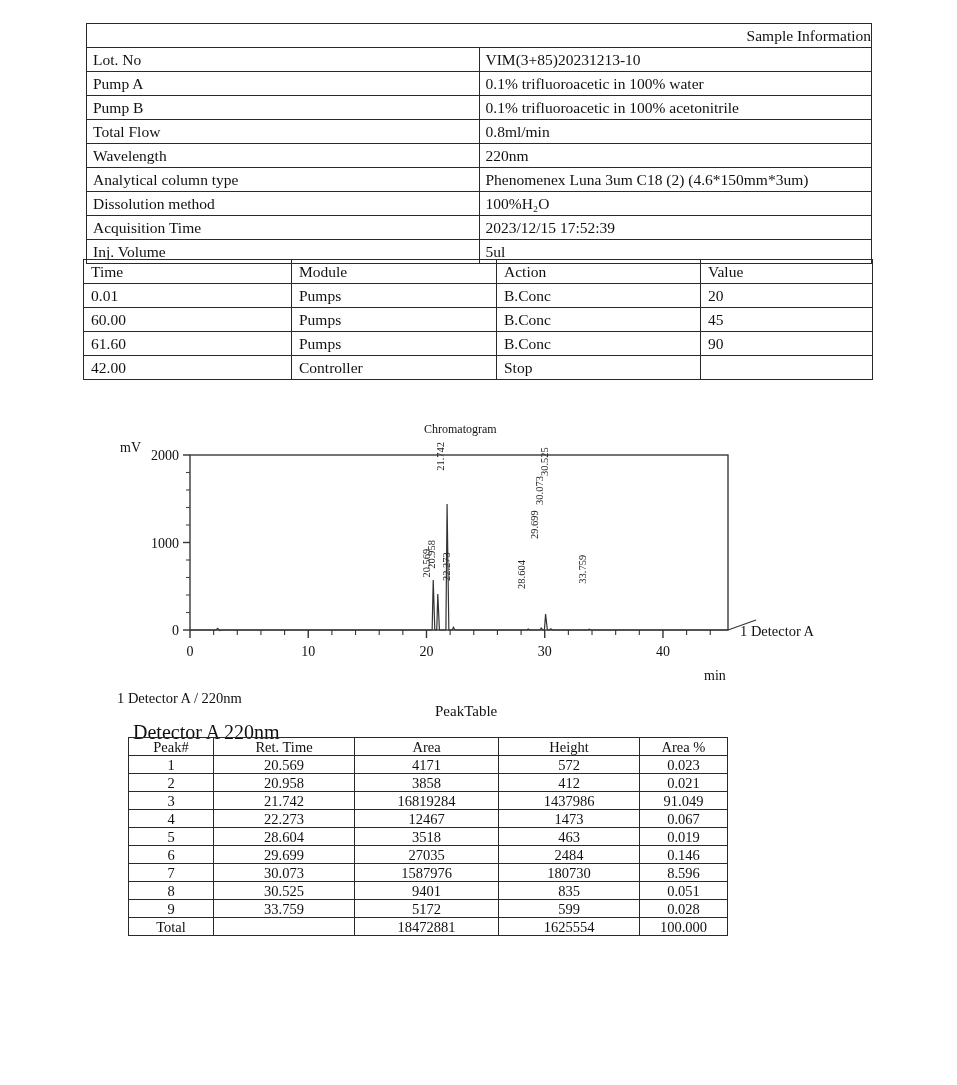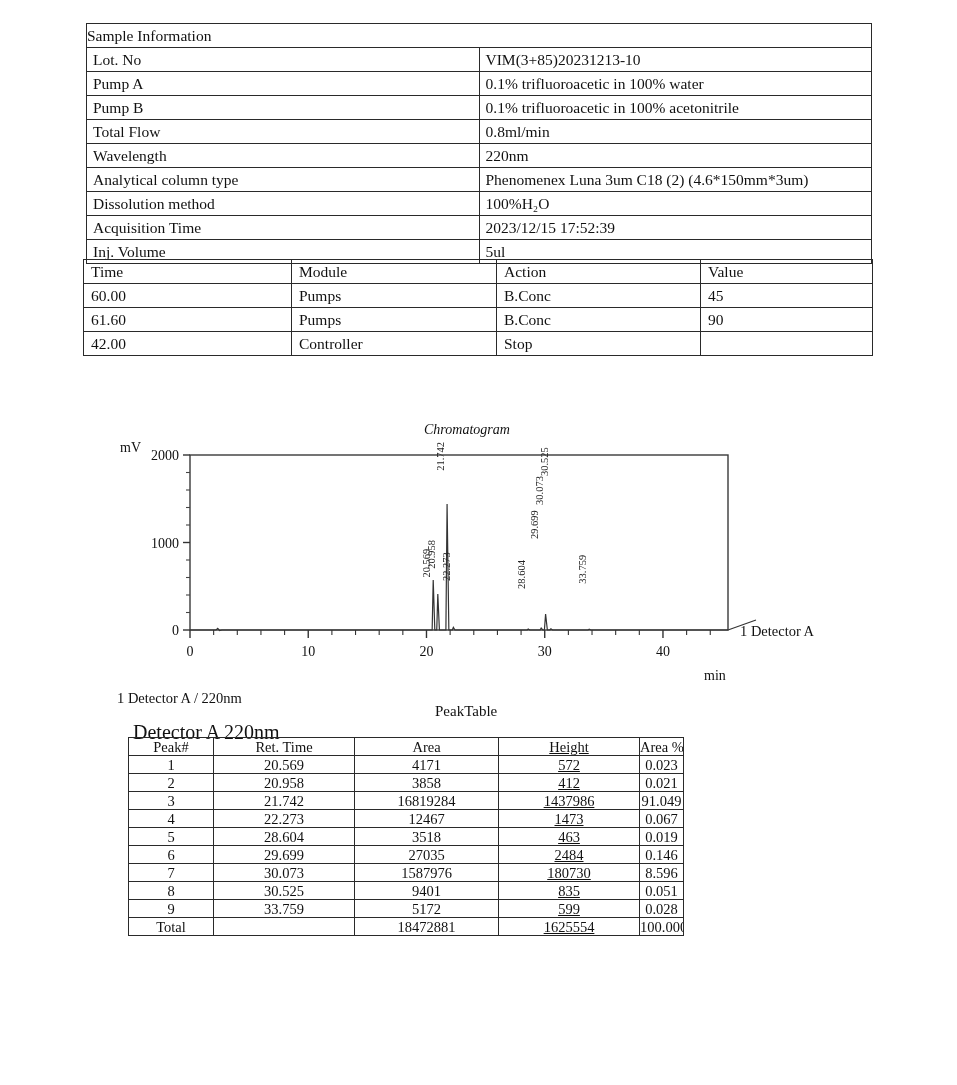--- a/index.html
+++ b/index.html
@@ -36,21 +36,21 @@
     top: 23px;
     width: 786px;
     font-size: 15.5px;
   }
   #sample-info-table td {
     height: 22px;
     padding: 0 0 1px 6px;
     line-height: 21px;
   }
   #sample-info-table .si-title {
-    text-align: left;
+    text-align: right;
     padding-left: 0;
     margin-top: 8px;
   }
   #sample-info-table .si-label { width: 222px; }
 
   
   #timetable {
     position: absolute;
     left: 83px;
     top: 259px;
@@ -72,22 +72,21 @@
     position: absolute;
     left: 112px;
     top: 420px;
     width: 730px;
     height: 285px;
   }
   #chrom-title {
     position: absolute;
     left: 312px;
     top: 2px;
-    font-size: 14px;
-    font-style: italic;
+    font-size: 12px;
   }
   #y-axis-unit {
     position: absolute;
     left: 8px;
     top: 20px;
     font-size: 14px;
   }
   #x-axis-unit {
     position: absolute;
     left: 592px;
@@ -134,33 +133,33 @@
   #peaktable-detector {
     position: absolute;
     left: 133px;
     top: 721px;
     font-size: 20px;
   }
   #peak-table {
     position: absolute;
     left: 128px;
     top: 737px;
-    width: 556px;
+    width: 600px;
     font-size: 14.5px;
   }
   #peak-table td {
     height: 17px;
     line-height: 16px;
     text-align: center;
     padding: 0;
   }
   #peak-table .c-peak   { width: 84px; }
   #peak-table .c-ret    { width: 140px; }
   #peak-table .c-area   { width: 143px; }
-  #peak-table .c-height { width: 140px; text-decoration: underline; }
+  #peak-table .c-height { width: 140px; }
 </style>
 </head>
 <body>
 
 <table id="sample-info-table">
   <tbody>
     <tr>
       <td class="si-title" colspan="2">Sample Information</td>
     </tr>
     <tr>
@@ -202,20 +201,26 @@
   </tbody>
 </table>
 
 <table id="timetable">
   <tbody>
     <tr>
       <td class="c-time">Time</td>
       <td class="c-module">Module</td>
       <td class="c-action">Action</td>
       <td>Value</td>
+    </tr>
+    <tr>
+      <td class="c-time">0.01</td>
+      <td class="c-module">Pumps</td>
+      <td class="c-action">B.Conc</td>
+      <td>20</td>
     </tr>
     <tr>
       <td class="c-time">60.00</td>
       <td class="c-module">Pumps</td>
       <td class="c-action">B.Conc</td>
       <td>45</td>
     </tr>
     <tr>
       <td class="c-time">61.60</td>
       <td class="c-module">Pumps</td>

